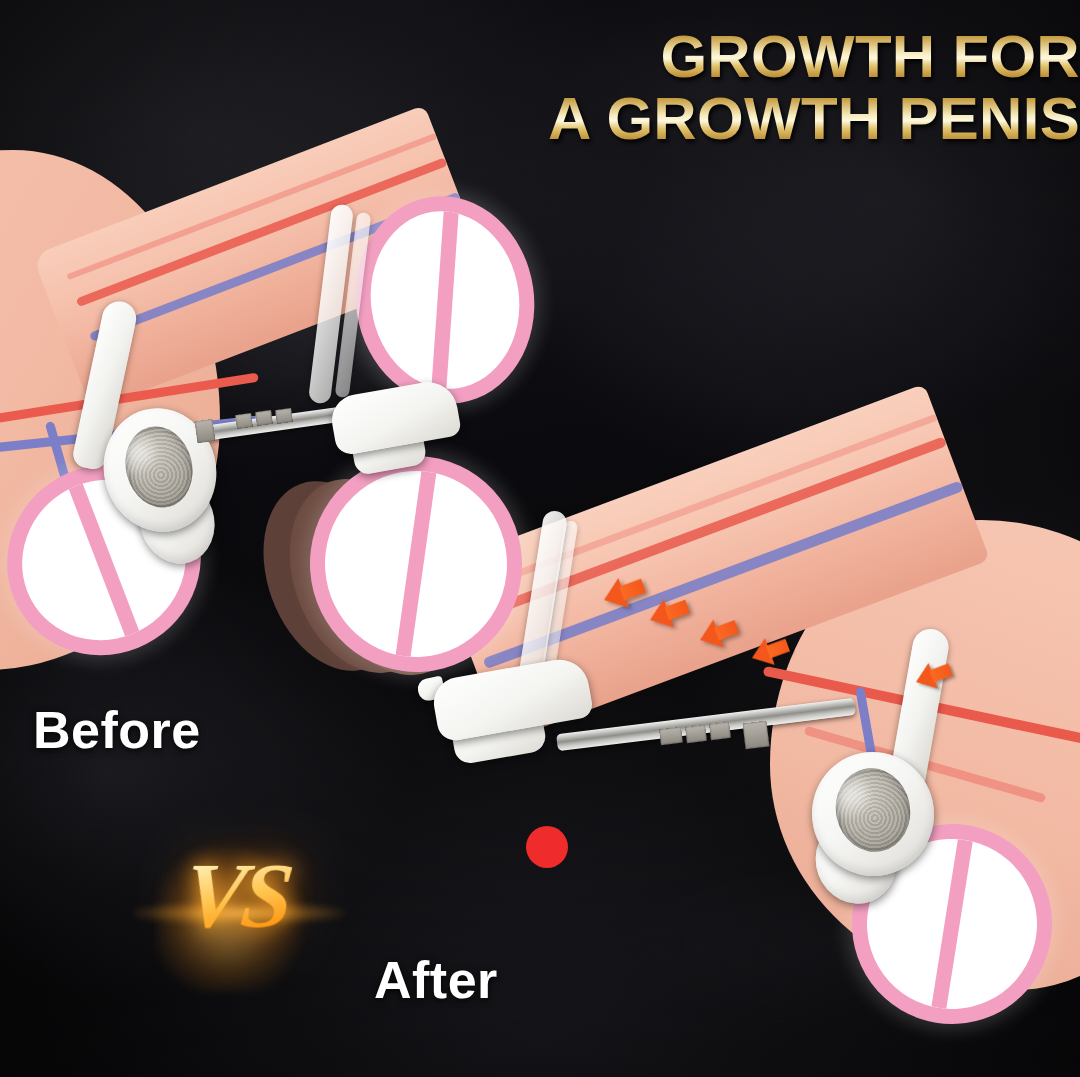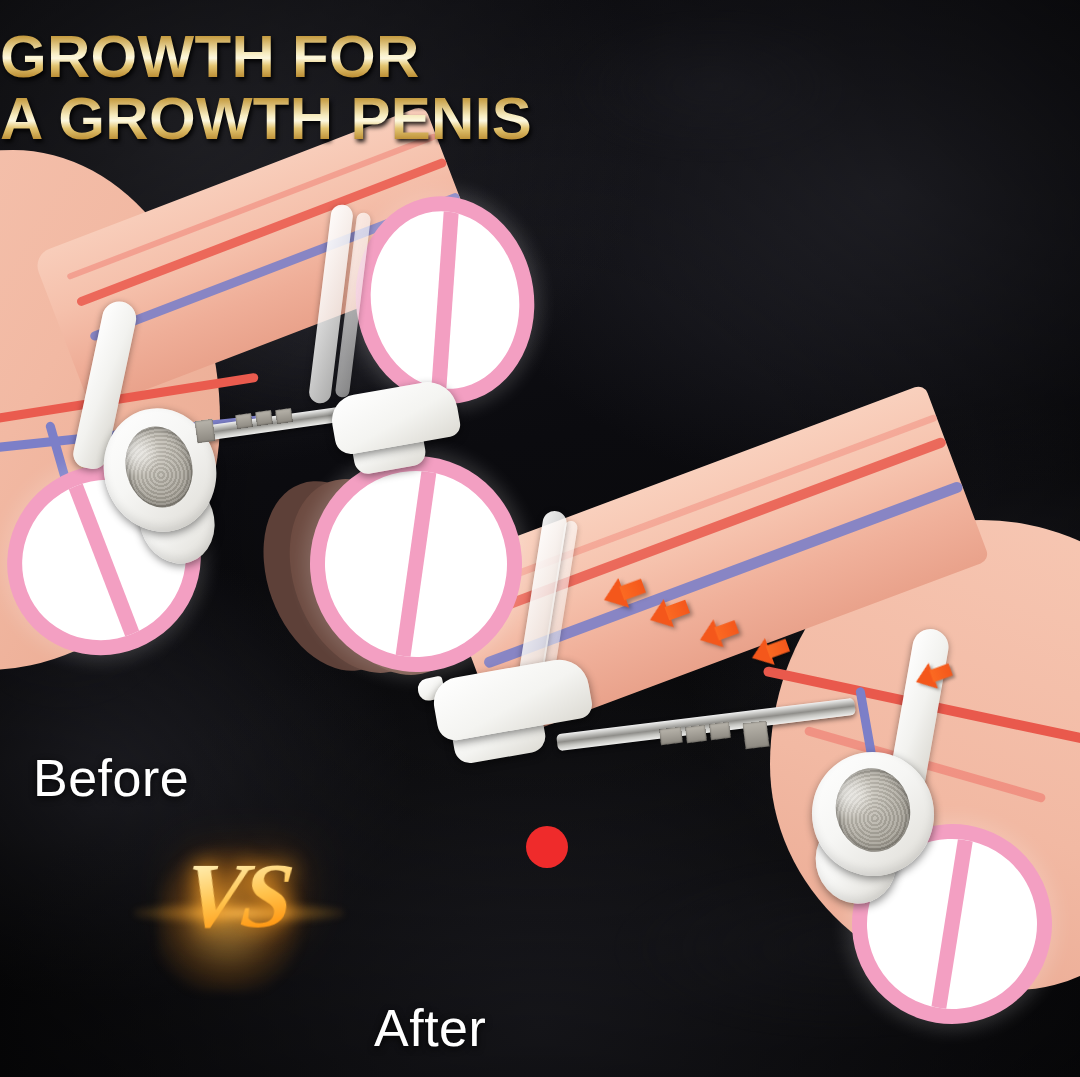--- a/index.html
+++ b/index.html
@@ -44,21 +44,21 @@
     position: absolute;
     inset: 0;
     background: radial-gradient(ellipse 78% 72% at 50% 48%, rgba(0,0,0,0) 30%, rgba(0,0,0,.62) 100%);
   }
 
   
   .headline {
     position: absolute;
     left: 0; right: 0;
     top: 26px;
-    text-align: left;
+    text-align: right;
     z-index: 40;
     pointer-events: none;
   }
   .headline .ln {
     display: block;
     font-weight: 700;
     font-size: 60px;
     line-height: 1.04;
     letter-spacing: 0.3px;
     background: linear-gradient(180deg,
@@ -309,25 +309,24 @@
     position: absolute;
     z-index: 20;
     border-radius: 50%;
     background: #ef2b2b;
   }
 
   
   .label {
     position: absolute;
     color: #ffffff;
-    font-weight: 400;
+    font-weight: 700;
     z-index: 45;
     text-shadow: 0 2px 7px rgba(0,0,0,.85);
     letter-spacing: .5px;
-    margin-top: 48px;
   }
   #label-before { left: 33px; top: 700px; font-size: 52px; }
   #label-after  { left: 374px; top: 950px; font-size: 52px; }
 
   
   #vs-badge {
     position: absolute;
     left: 152px; top: 840px;
     width: 170px; height: 160px;
     z-index: 46;

